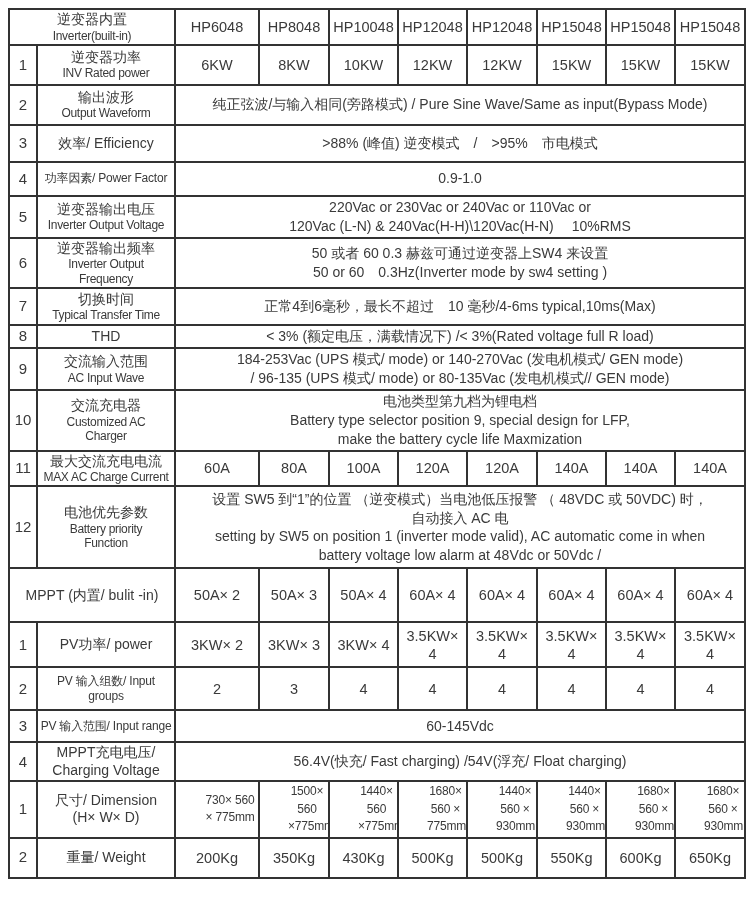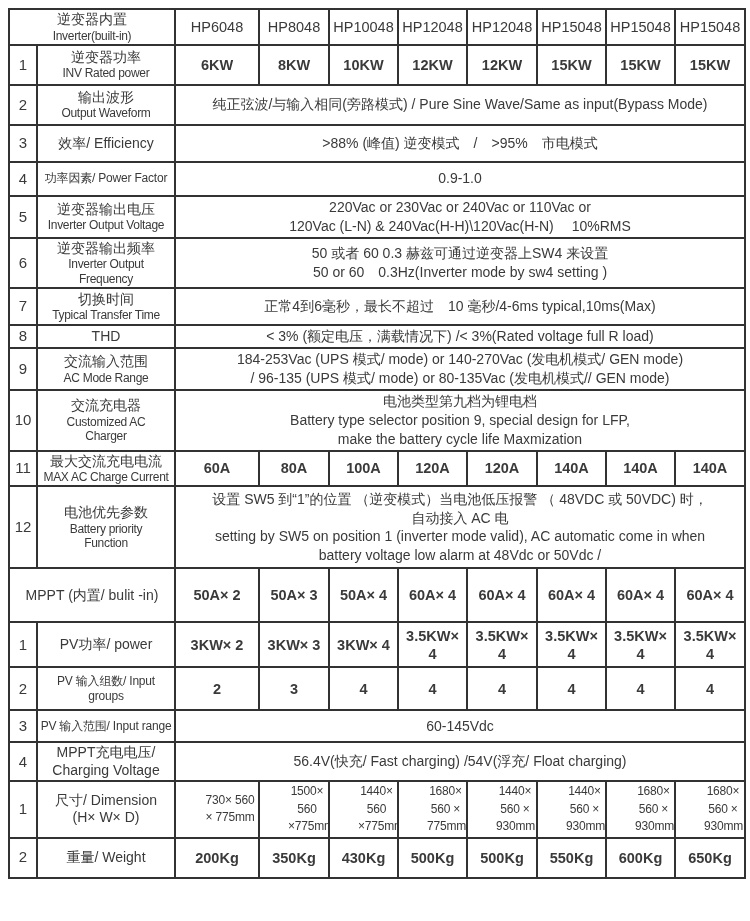--- a/index.html
+++ b/index.html
@@ -19,21 +19,21 @@
     padding: 1px 2px; font-size: 14px; color: #3a3a3a;
     overflow: hidden; line-height: 1.25;
   }
   .num   { font-size: 15px; }
   .zh    { font-size: 14px; line-height: 1.25; }
   .en    { font-size: 12px; letter-spacing: -0.3px; line-height: 1.2; }
   .lbl   { font-size: 14px; }
   .tight { font-size: 12px; letter-spacing: -0.2px; }
   .val   { font-size: 14.5px; }
   .line  { font-size: 14px; line-height: 1.35; }
-  .valcell { font-size: 14.5px; font-weight: bold; }
+  .valcell { font-size: 14.5px; }
   .dimcell { font-size: 12px; line-height: 1.45; letter-spacing: -0.2px; padding-left: 28px; }
 </style>
 </head>
 <body>
 
 <table class="spec">
   <colgroup>
     <col style="width:28px">
       <col style="width:138px">
       <col style="width:84px">
@@ -135,21 +135,21 @@
   <tr style="height:22px">
     <td class="num">8</td>
     <td class="lbl">THD</td>
     <td colspan="8" class="line">&lt; 3% (额定电压，满载情况下) /&lt; 3%(Rated voltage full R load)</td>
   </tr>
 
   <tr style="height:40px">
     <td class="num">9</td>
     <td>
       <div class="zh">交流输入范围</div>
-      <div class="en">AC Mode Range</div>
+      <div class="en">AC Input Wave</div>
     </td>
     <td colspan="8">
       <div class="line">184-253Vac (UPS 模式/ mode)  or 140-270Vac (发电机模式/ GEN mode)</div>
       <div class="line">/ 96-135 (UPS 模式/ mode)  or 80-135Vac (发电机模式// GEN mode)</div>
     </td>
   </tr>
 
   <tr style="height:55px">
     <td class="num">10</td>
     <td>

